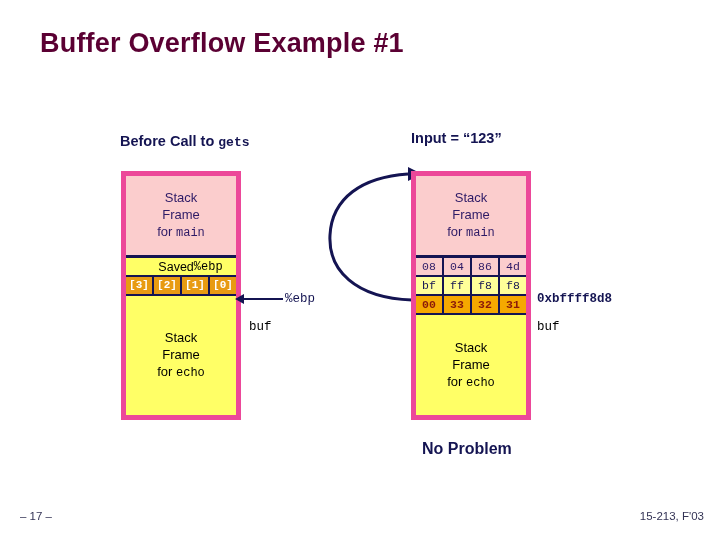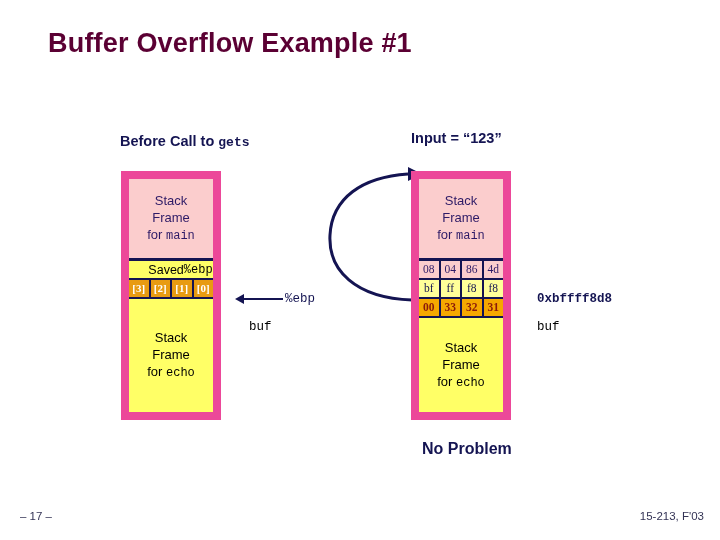--- a/index.html
+++ b/index.html
@@ -15,21 +15,21 @@
     overflow: hidden;
   }
   .slide {
     position: absolute;
     inset: 0;
   }
 
   
   .slide-title {
     position: absolute;
-    left: 48px;
+    left: 40px;
     top: 28px;
     font-size: 27px;
     font-weight: bold;
     color: #5b0033;
     letter-spacing: 0.2px;
     white-space: nowrap;
   }
 
   
   .col-heading {
@@ -44,22 +44,22 @@
     font-weight: bold;
     font-size: 13px;
     text-align: right;
   }
   #heading-left  { left: 120px; top: 133px; }
   #heading-right { left: 411px; top: 130px; }
 
   
   .stack {
     position: absolute;
-    width: 100px;
-    border: 8px solid #ec4899;
+    width: 120px;
+    border: 5px solid #ec4899;
     box-sizing: border-box;
     background: #f0abfc;
   }
   #stack-left  { left: 121px; top: 171px; height: 249px; }
   #stack-right { left: 411px; top: 171px; height: 249px; }
 
   .frame-main {
     background: #fbcdcd;
     color: #2d1a66;
     height: 82px;
@@ -125,21 +125,21 @@
     box-sizing: border-box;
     border-bottom: 2px solid #141452;
   }
   .cellrow .cell {
     flex: 1;
     box-sizing: border-box;
     border-right: 2px solid #141452;
     display: flex;
     align-items: center;
     justify-content: center;
-    font-family: Liberation Serif, serif;
+    font-family: Liberation Mono, monospace;
     font-size: 11.5px;
     line-height: 1;
   }
   .cellrow .cell:last-child { border-right: none; }
 
   .cellrow-pink .cell   { background: #fbcdcd; color: #2d1a66; }
   .cellrow-yellow .cell { background: #ffff99; color: #141452; }
   .cellrow-orange .cell { background: #f5a800; color: #8b1a0a; font-weight: bold; }
   .cellrow-buf .cell    { background: #e89b12; color: #ffffff; font-weight: bold; font-size: 11px; }
 

